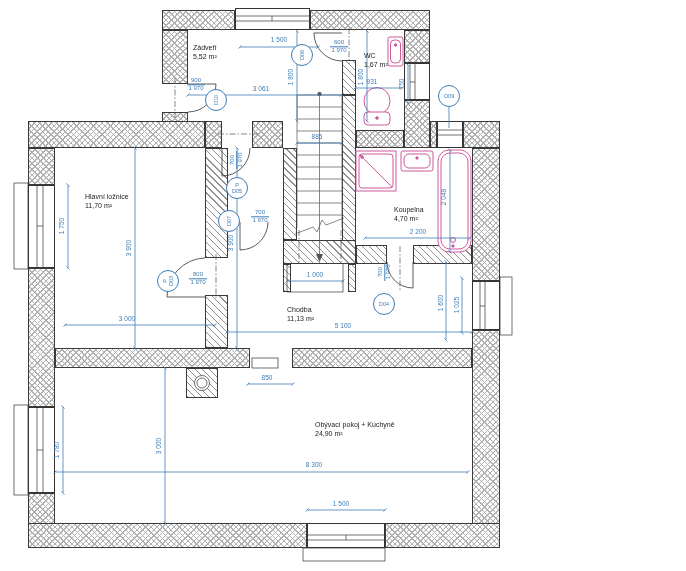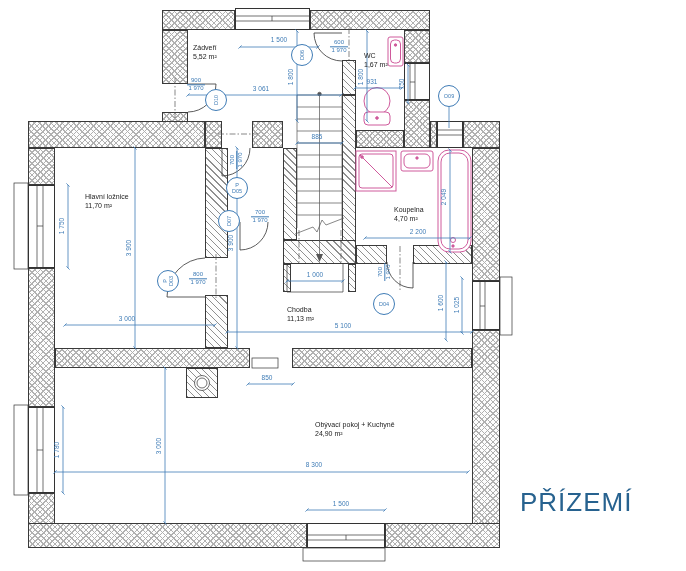--- a/index.html
+++ b/index.html
@@ -311,14 +311,13 @@
       <span>D03</span>
   </div>
   <div class="dtag" style="left:384px;top:304px">
     <span></span>
       <span>D04</span>
   </div>
   <div class="dtag" style="left:449px;top:96px">
     <span>O09</span>
   </div>
 
-  <div class="title">PŘÍZEMÍ</div>
 </div>
 
 </body></html>

